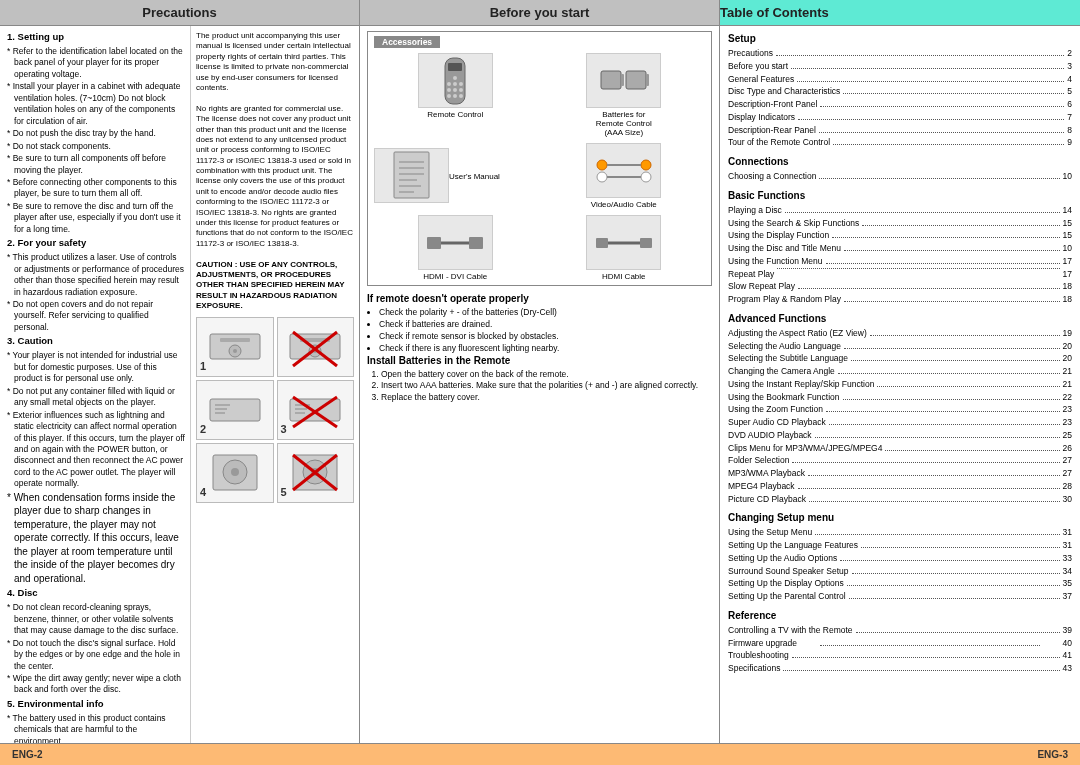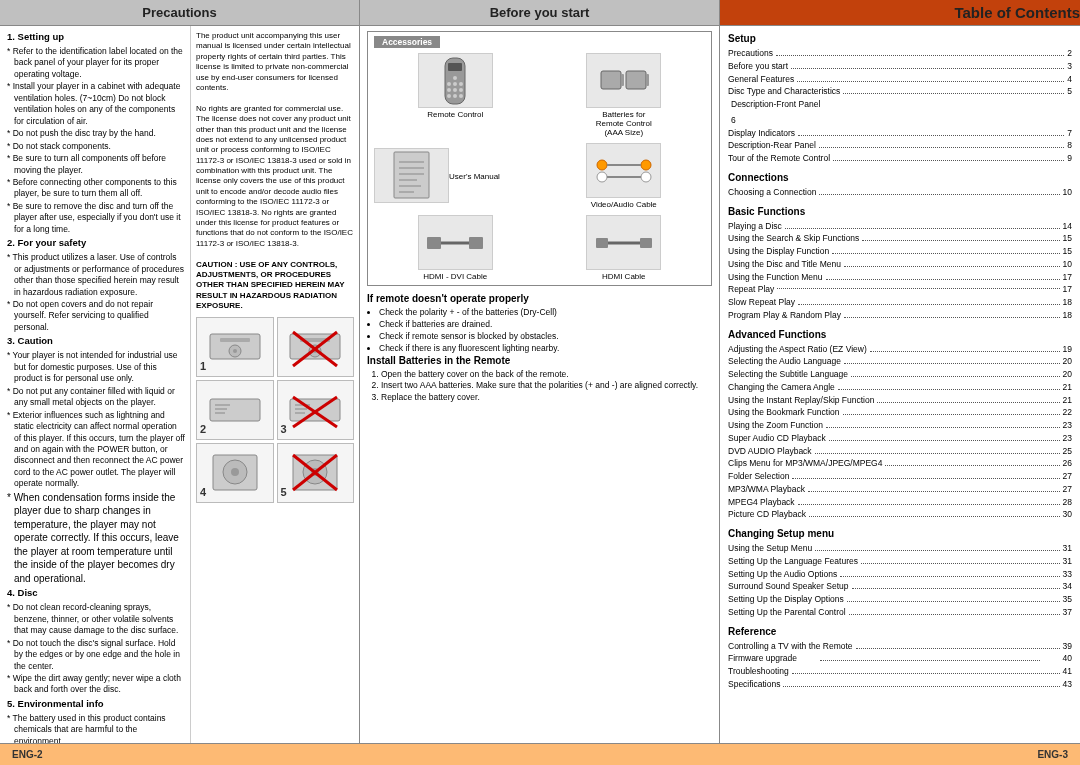--- a/index.html
+++ b/index.html
@@ -17,21 +17,21 @@
 </head>
 <body>
 
 <div style="display:flex; height:26px; border-bottom:1.5px solid #888;">
   <div style="width:360px; background:#c0c0c0; border-right:1.5px solid #888; display:flex; align-items:center; justify-content:center; font-weight:bold; font-size:13px; color:#222;">
     <span>Precautions</span>
   </div>
   <div style="width:360px; background:#c0c0c0; border-right:1.5px solid #888; display:flex; align-items:center; justify-content:center; font-weight:bold; font-size:13px; color:#222;">
     <span>Before you start</span>
   </div>
-  <div style="width:360px; background:#c2410c; display:flex; align-items:center; justify-content:flex-end; font-weight:bold; font-size:15px; color:#222;">
+  <div style="width:360px; background:#5eead4; display:flex; align-items:center; justify-content:flex-start; font-weight:bold; font-size:13px; color:#222;">
     <span>Table of Contents</span>
   </div>
 </div>
 
 <div style="display:flex; flex:1; overflow:hidden;">
 
   <div style="width:360px; border-right:1.5px solid #888; overflow:hidden; display:flex; flex-direction:column;">
     <div style="display:flex; flex:1; overflow:hidden;">
 
       <div style="width:190px; padding:5px 5px 4px 7px; font-size:8.8px; line-height:1.35; overflow:hidden;">
@@ -270,21 +270,21 @@
       <div style="display:flex; align-items:baseline;">
           <span>General Features</span>
           <span style="flex:1; border-bottom:1px dotted #555; margin:0 3px 2px 3px;"></span>
           <span>4</span>
         </div>
       <div style="display:flex; align-items:baseline;">
           <span>Disc Type and Characteristics</span>
           <span style="flex:1; border-bottom:1px dotted #555; margin:0 3px 2px 3px;"></span>
           <span>5</span>
         </div>
-      <div style="display:flex; align-items:baseline;flex-direction:column;">
+      <div style="display:flex; align-items:baseline;">
           <span>Description-Front Panel</span>
           <span style="flex:1; border-bottom:1px dotted #555; margin:0 3px 2px 3px;"></span>
           <span>6</span>
         </div>
       <div style="display:flex; align-items:baseline;">
           <span>Display Indicators</span>
           <span style="flex:1; border-bottom:1px dotted #555; margin:0 3px 2px 3px;"></span>
           <span>7</span>
         </div>
       <div style="display:flex; align-items:baseline;">
@@ -328,21 +328,21 @@
       <div style="display:flex; align-items:baseline;">
           <span>Using the Disc and Title Menu</span>
           <span style="flex:1; border-bottom:1px dotted #555; margin:0 3px 2px 3px;"></span>
           <span>10</span>
         </div>
       <div style="display:flex; align-items:baseline;">
           <span>Using the Function Menu</span>
           <span style="flex:1; border-bottom:1px dotted #555; margin:0 3px 2px 3px;"></span>
           <span>17</span>
         </div>
-      <div style="display:flex; align-items:center;">
+      <div style="display:flex; align-items:flex-start;">
           <span>Repeat Play</span>
           <span style="flex:1; border-bottom:1px dotted #555; margin:0 3px 2px 3px;"></span>
           <span>17</span>
         </div>
       <div style="display:flex; align-items:baseline;">
           <span>Slow Repeat Play</span>
           <span style="flex:1; border-bottom:1px dotted #555; margin:0 3px 2px 3px;"></span>
           <span>18</span>
         </div>
       <div style="display:flex; align-items:baseline;">

